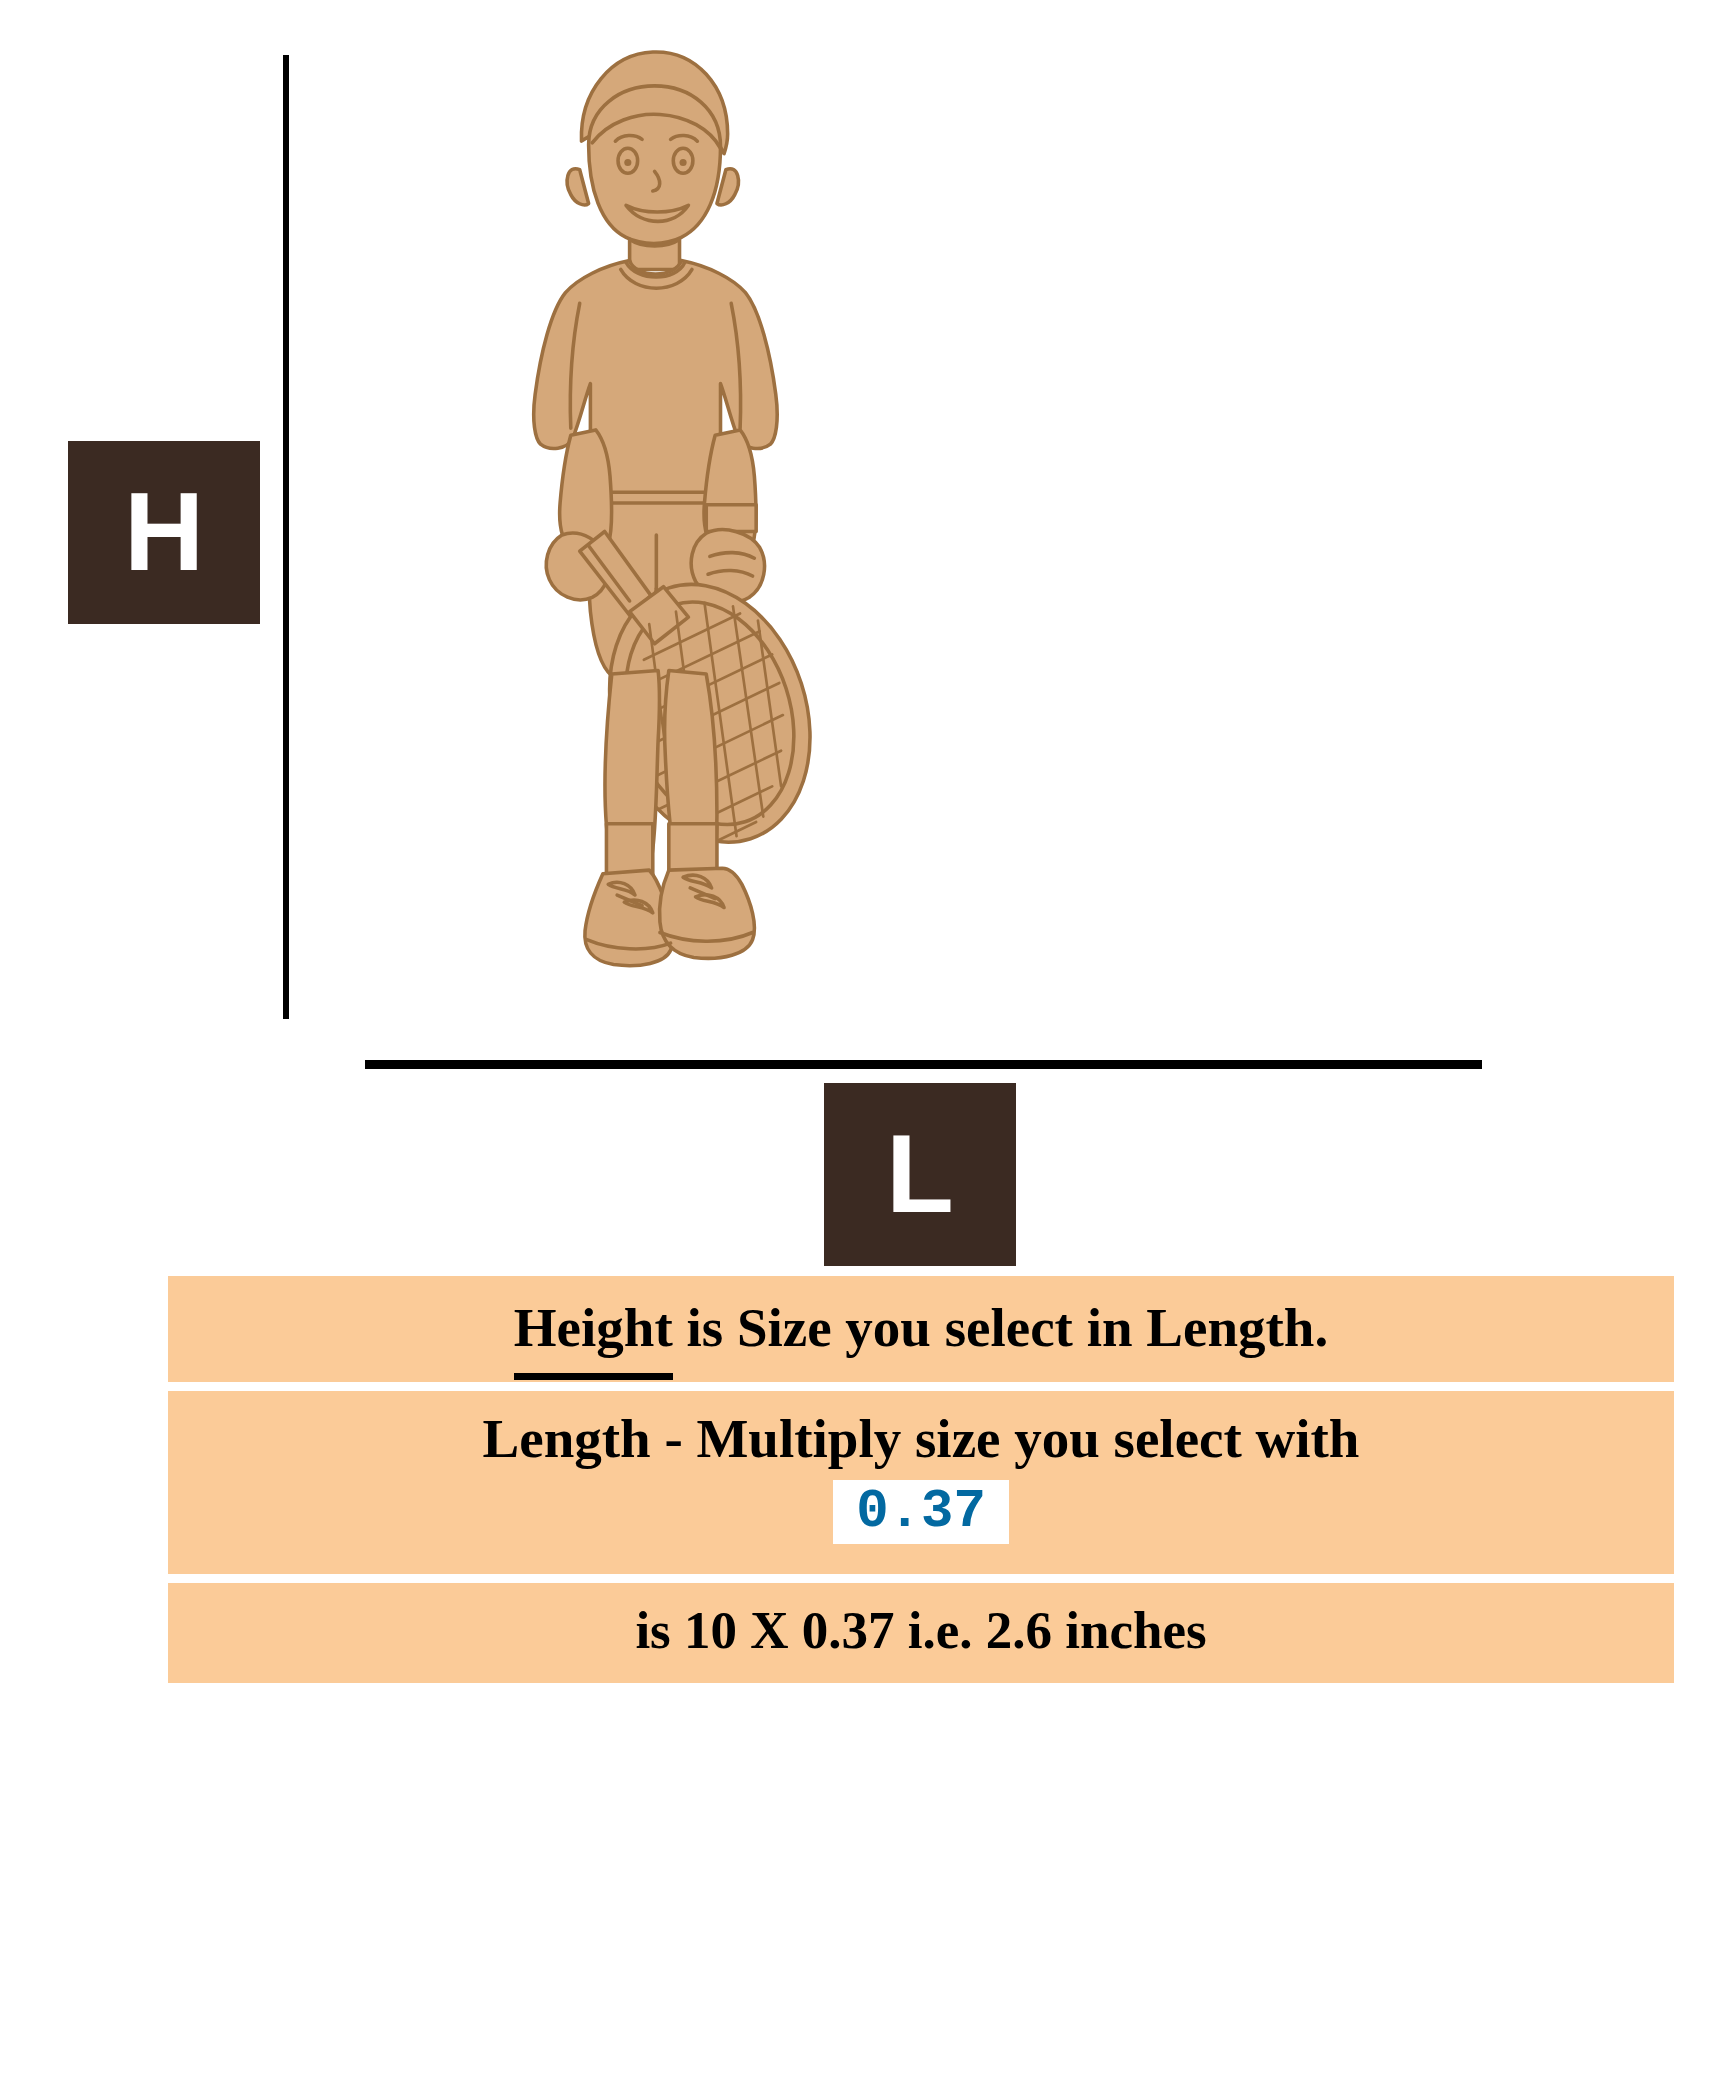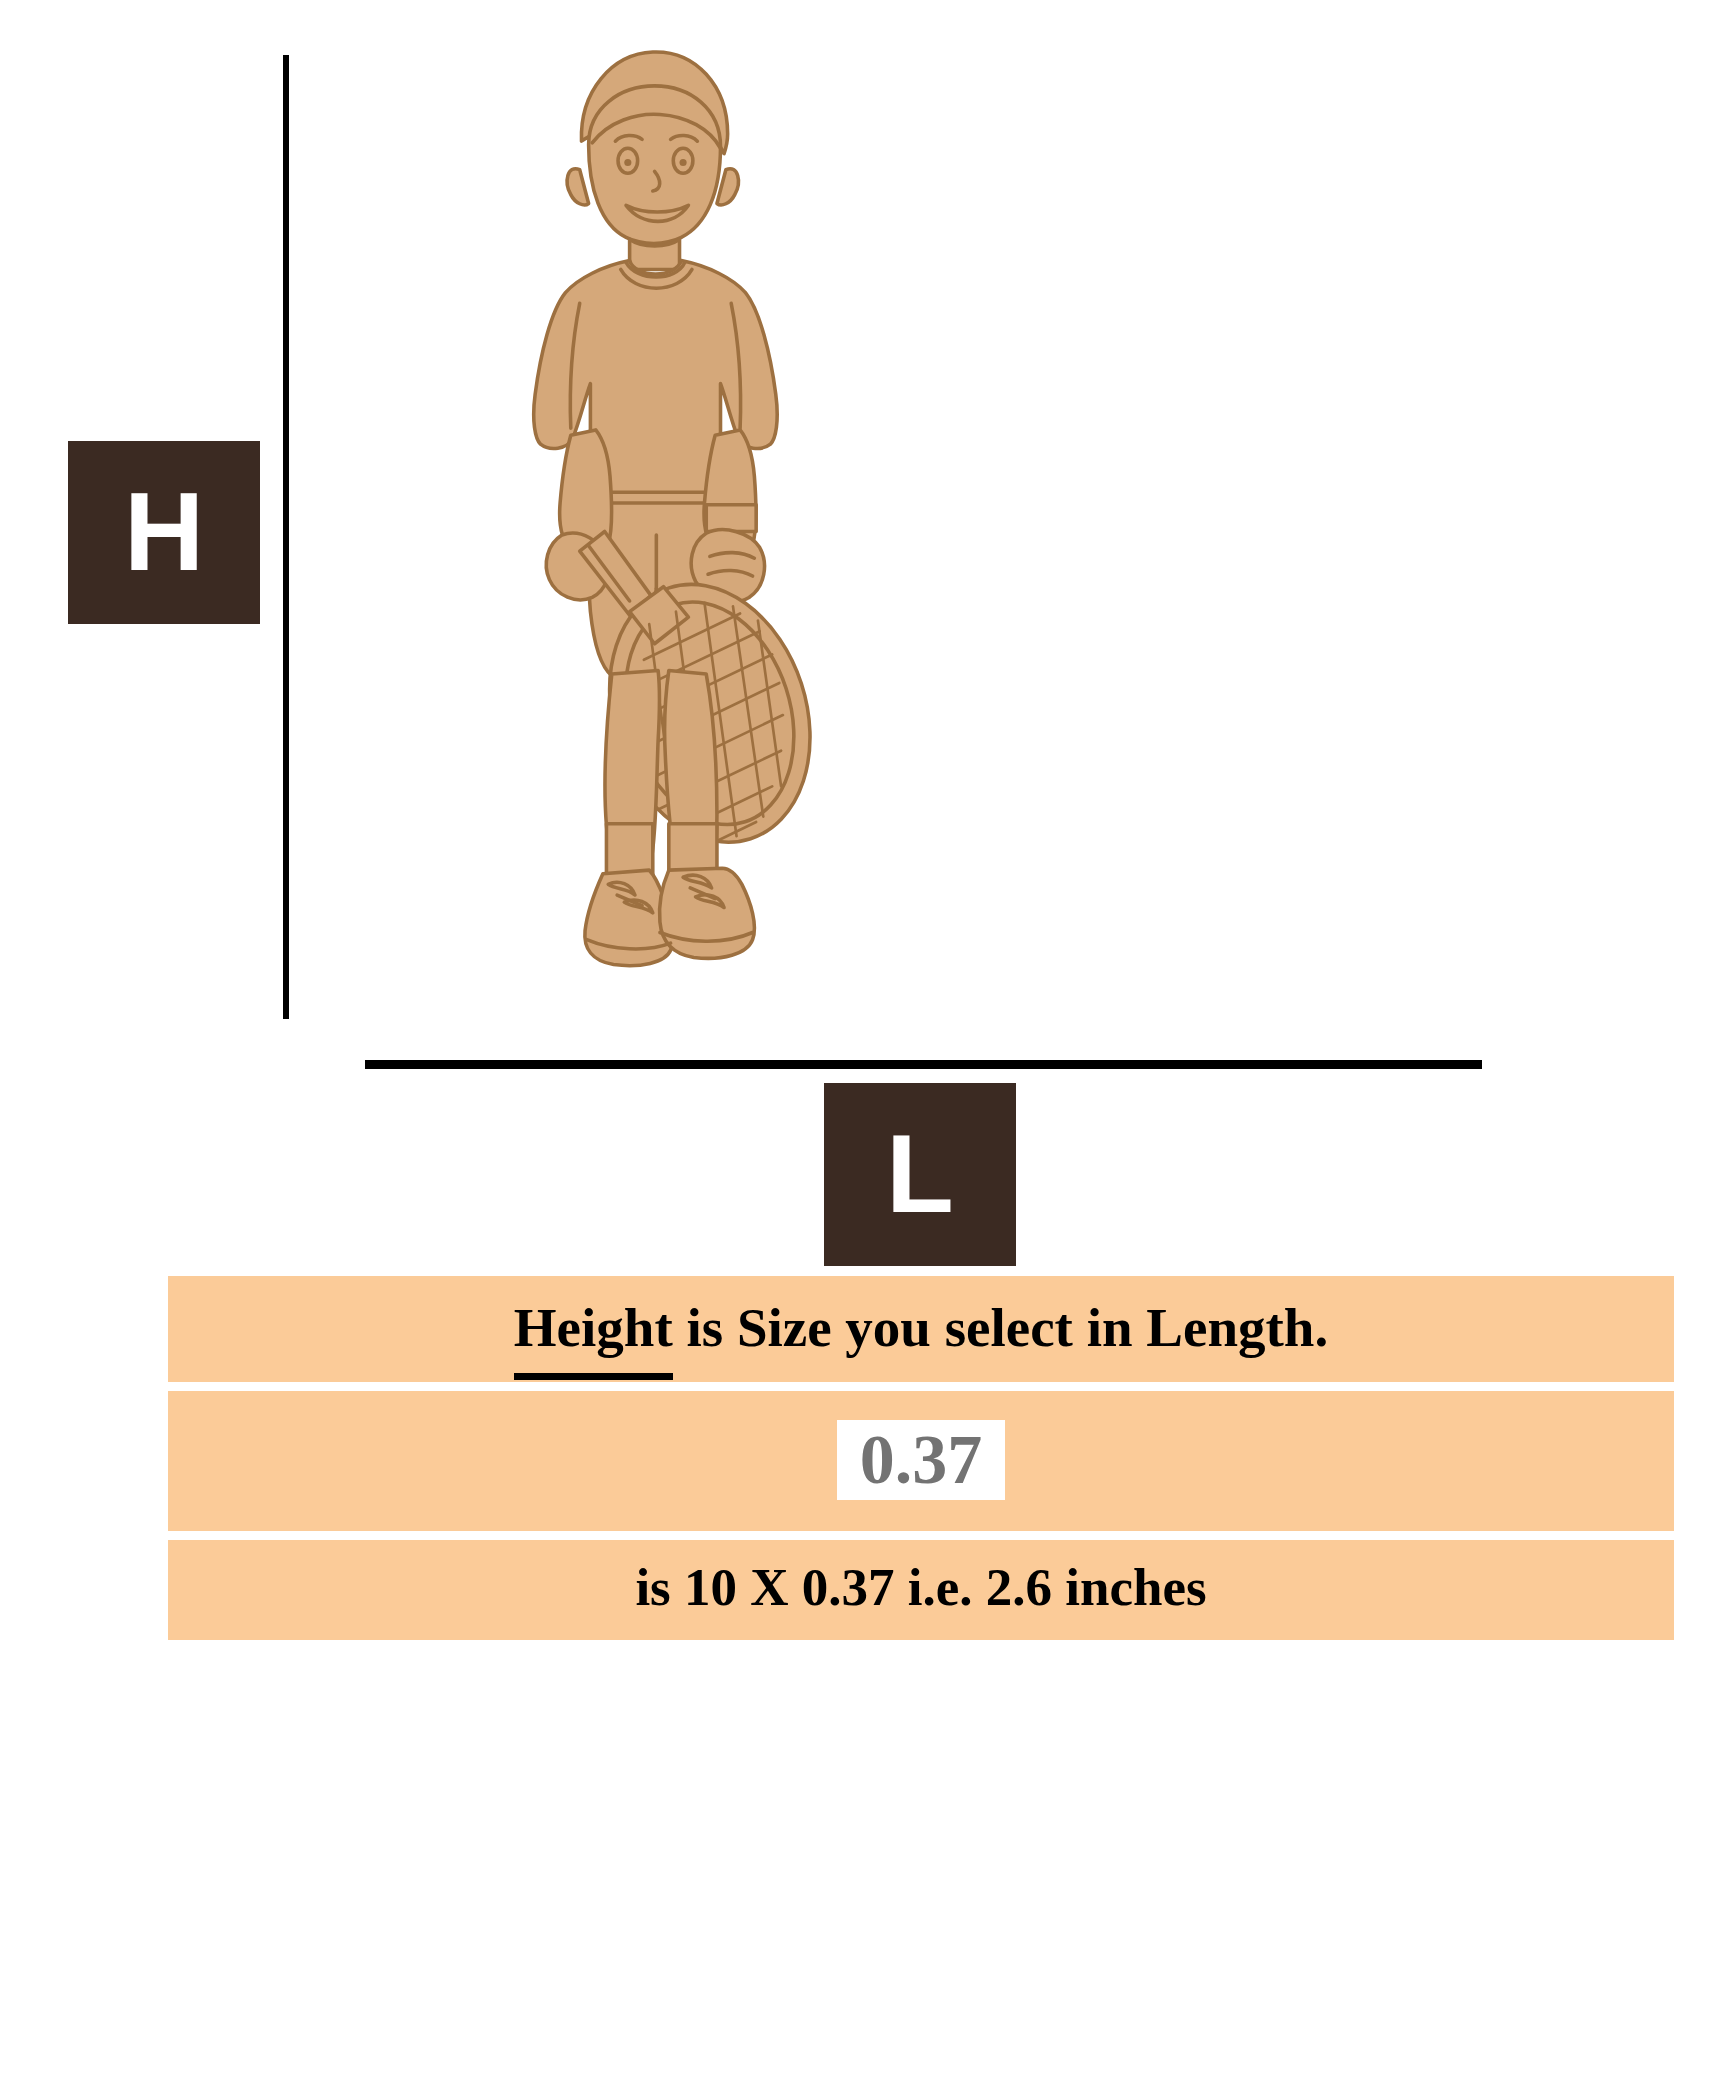--- a/index.html
+++ b/index.html
@@ -113,25 +113,26 @@
   #row-length {
     padding: 18px 9px 21.4px 9px;
   }
   #row-length .line1 {
     font-size: 55px;
     line-height: 1.1;
   }
   #row-length .multiplier {
     display: inline-block;
     background: #ffffff;
-    color: #737373;
-    font-size: 70px;
+    color: #0369a1;
+    font-size: 54px;
     line-height: 1.05;
     padding: 3.6px 23px;
     margin: 10.7px 0 9px 0;
+    font-family: Liberation Mono, monospace;
   }
   #row-length .line3 {
     font-size: 55px;
     line-height: 1.1;
   }
   #row-example {
     font-size: 53px;
     line-height: 1.18;
     padding: 16px 9px 21.4px 9px;
   }
@@ -265,20 +266,21 @@
   </div>
 </div>
 
 <div id="info-panel">
 
   <div class="info-row" id="row-height">
     <span class="underlined">Height</span><span> is Size you select in Length.</span>
   </div>
 
   <div class="info-row" id="row-length">
+    <div class="line1">Length - Multiply size you select with</div>
     <div class="multiplier">0.37</div>
   </div>
 
   <div class="info-row" id="row-example">
     <div>is 10 X 0.37 i.e. 2.6 inches</div>
   </div>
 
 </div>
 
 

